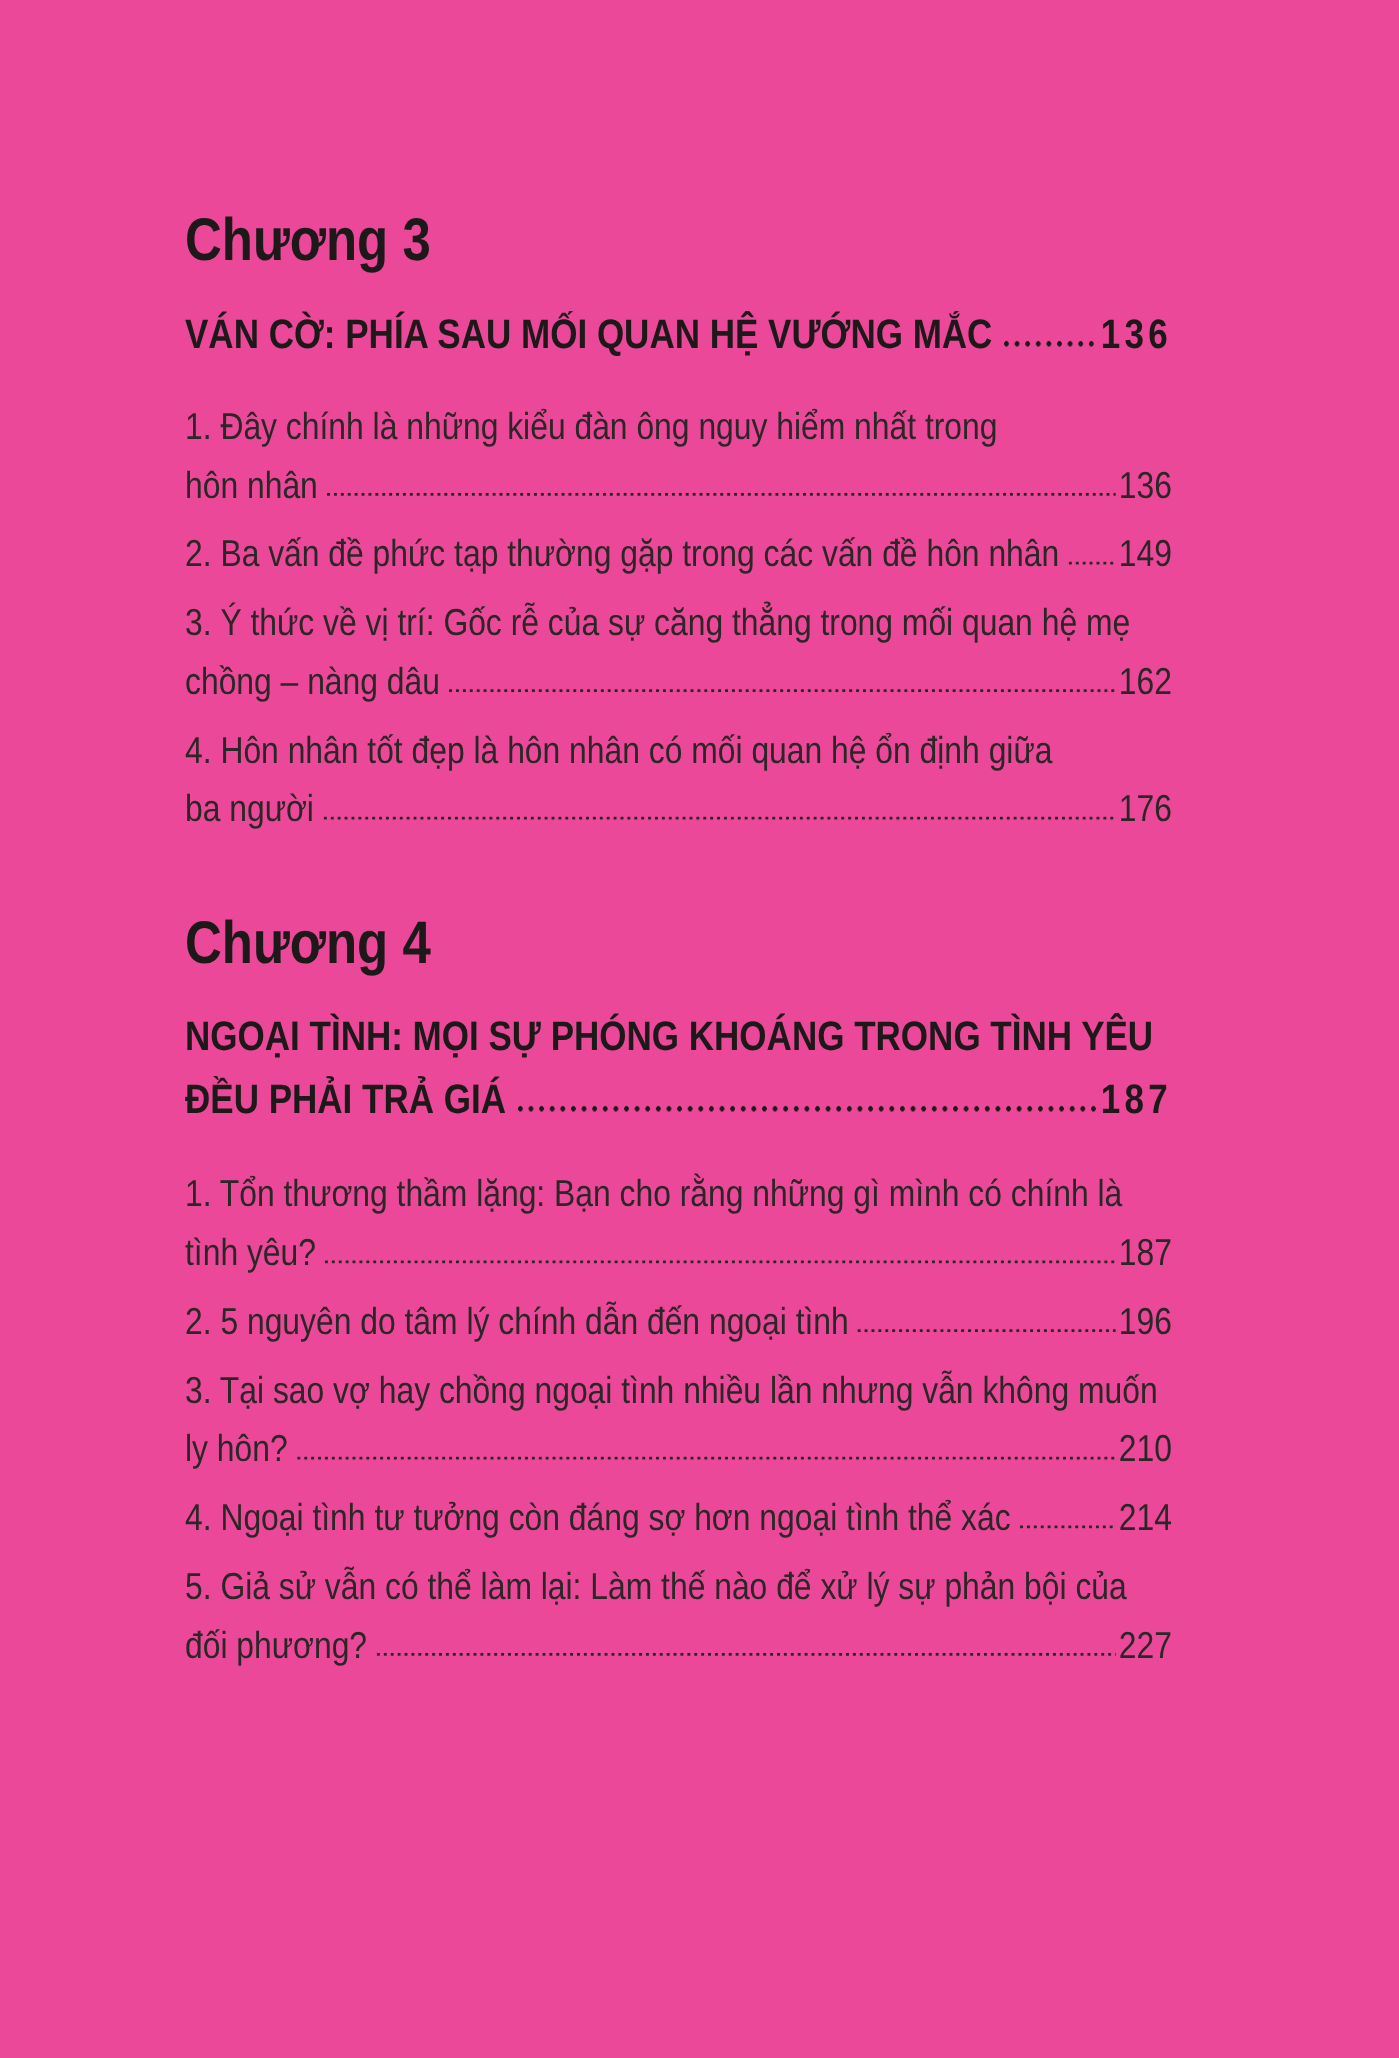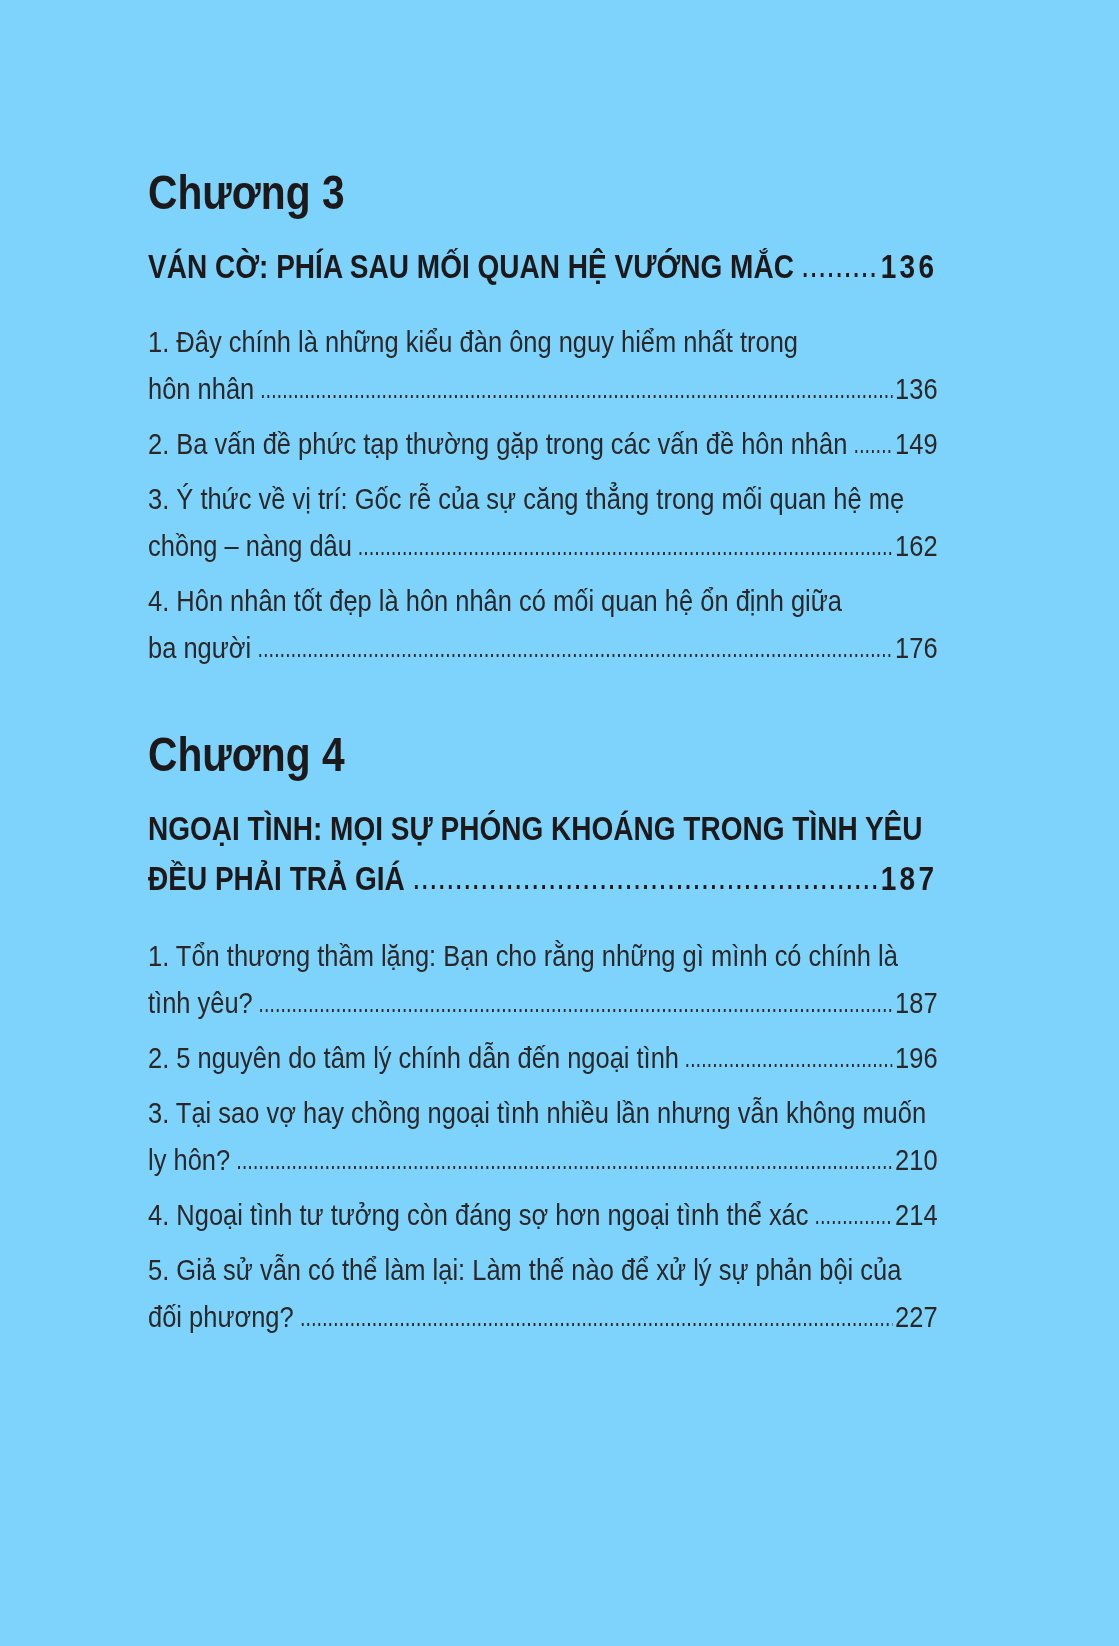--- a/index.html
+++ b/index.html
@@ -1,21 +1,21 @@
 <!DOCTYPE html>
 <html><head>
 <meta charset="utf-8">
 <style>
   html, body { margin: 0; padding: 0; background: #e8e8e8; }
   .page {
     position: relative;
     width: 1119px;
     height: 1646px;
     margin: 0 auto;
-    background: #7dd3fc;
+    background: #ec4899;
     overflow: hidden;
     font-family: "Liberation Sans", sans-serif;
   }
   
   .content {
     position: absolute;
     left: 148px;
     top: 165px;
     width: 930px;
     transform: scaleX(0.849);

